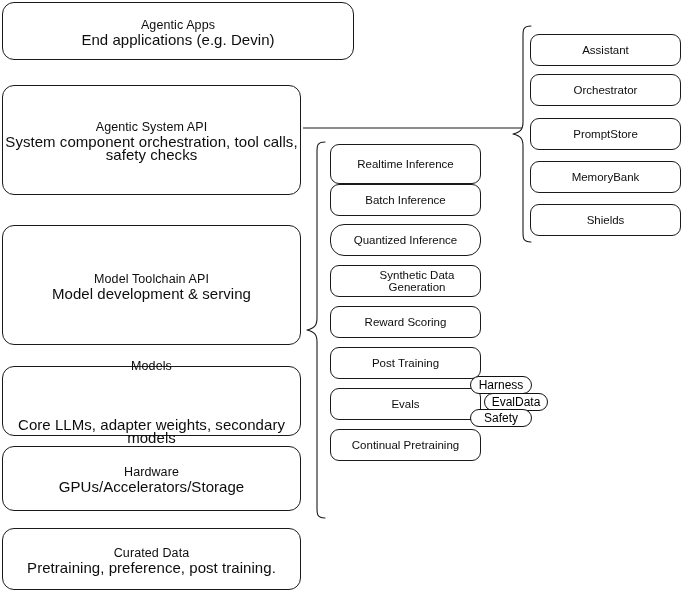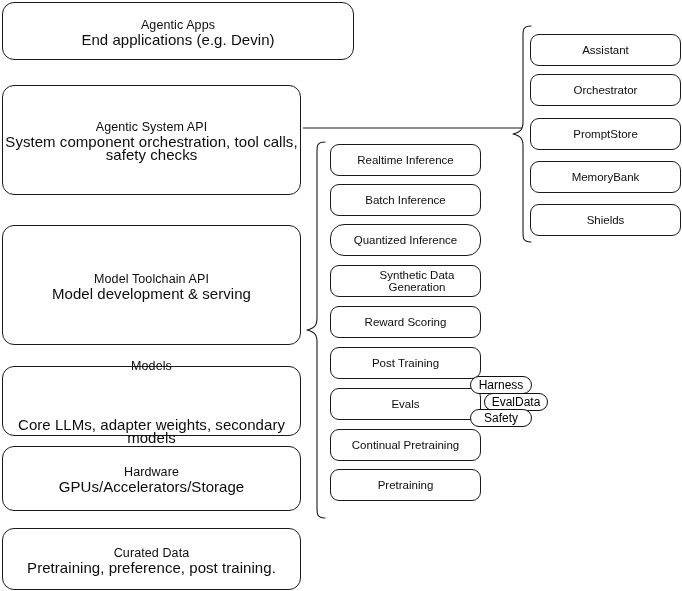--- a/index.html
+++ b/index.html
@@ -135,21 +135,21 @@
   <svg class="brace" style="left:304px; top:140px; width:24px; height:380px;" viewBox="0 0 24 380">
     <path d="M 21 2
              C 13 2, 13 6, 13 12
              L 13 178
              C 13 185, 11 188, 3 190
              C 11 192, 13 195, 13 202
              L 13 368
              C 13 374, 13 378, 21 378"></path>
   </svg>
 
-  <div class="chip" style="left:330px; top:144px; width:151px; height:32px;text-align:center;">
+  <div class="chip" style="left:330px; top:144px; width:151px; height:40px;text-align:center;">
     <span>Realtime Inference</span>
   </div>
   <div class="chip" style="left:330px; top:184px; width:151px; height:32px;">
     <span>Batch Inference</span>
   </div>
   <div class="chip" style="left:330px; top:224px; width:151px; height:32px;border-radius:14px;">
     <span>Quantized Inference</span>
   </div>
   <div class="chip" style="left:330px; top:265px; width:151px; height:32px;padding-left:23px;">
     <span>Synthetic Data Generation</span>
@@ -158,23 +158,20 @@
     <span>Reward Scoring</span>
   </div>
   <div class="chip" style="left:330px; top:347px; width:151px; height:32px;">
     <span>Post Training</span>
   </div>
   <div class="chip" style="left:330px; top:388px; width:151px; height:32px;">
     <span>Evals</span>
   </div>
   <div class="chip" style="left:330px; top:429px; width:151px; height:32px;">
     <span>Continual Pretraining</span>
-  </div>
-  <div class="chip" style="left:330px; top:469px; width:151px; height:32px;">
-    <span>Pretraining</span>
   </div>
 
   <div class="pill" style="left:470px; top:376px; width:62px; height:18px;">
     <span>Harness</span>
   </div>
   <div class="pill" style="left:484px; top:393px; width:64px; height:18px;">
     <span>EvalData</span>
   </div>
   <div class="pill" style="left:470px; top:409px; width:62px; height:18px;">
     <span>Safety</span>

